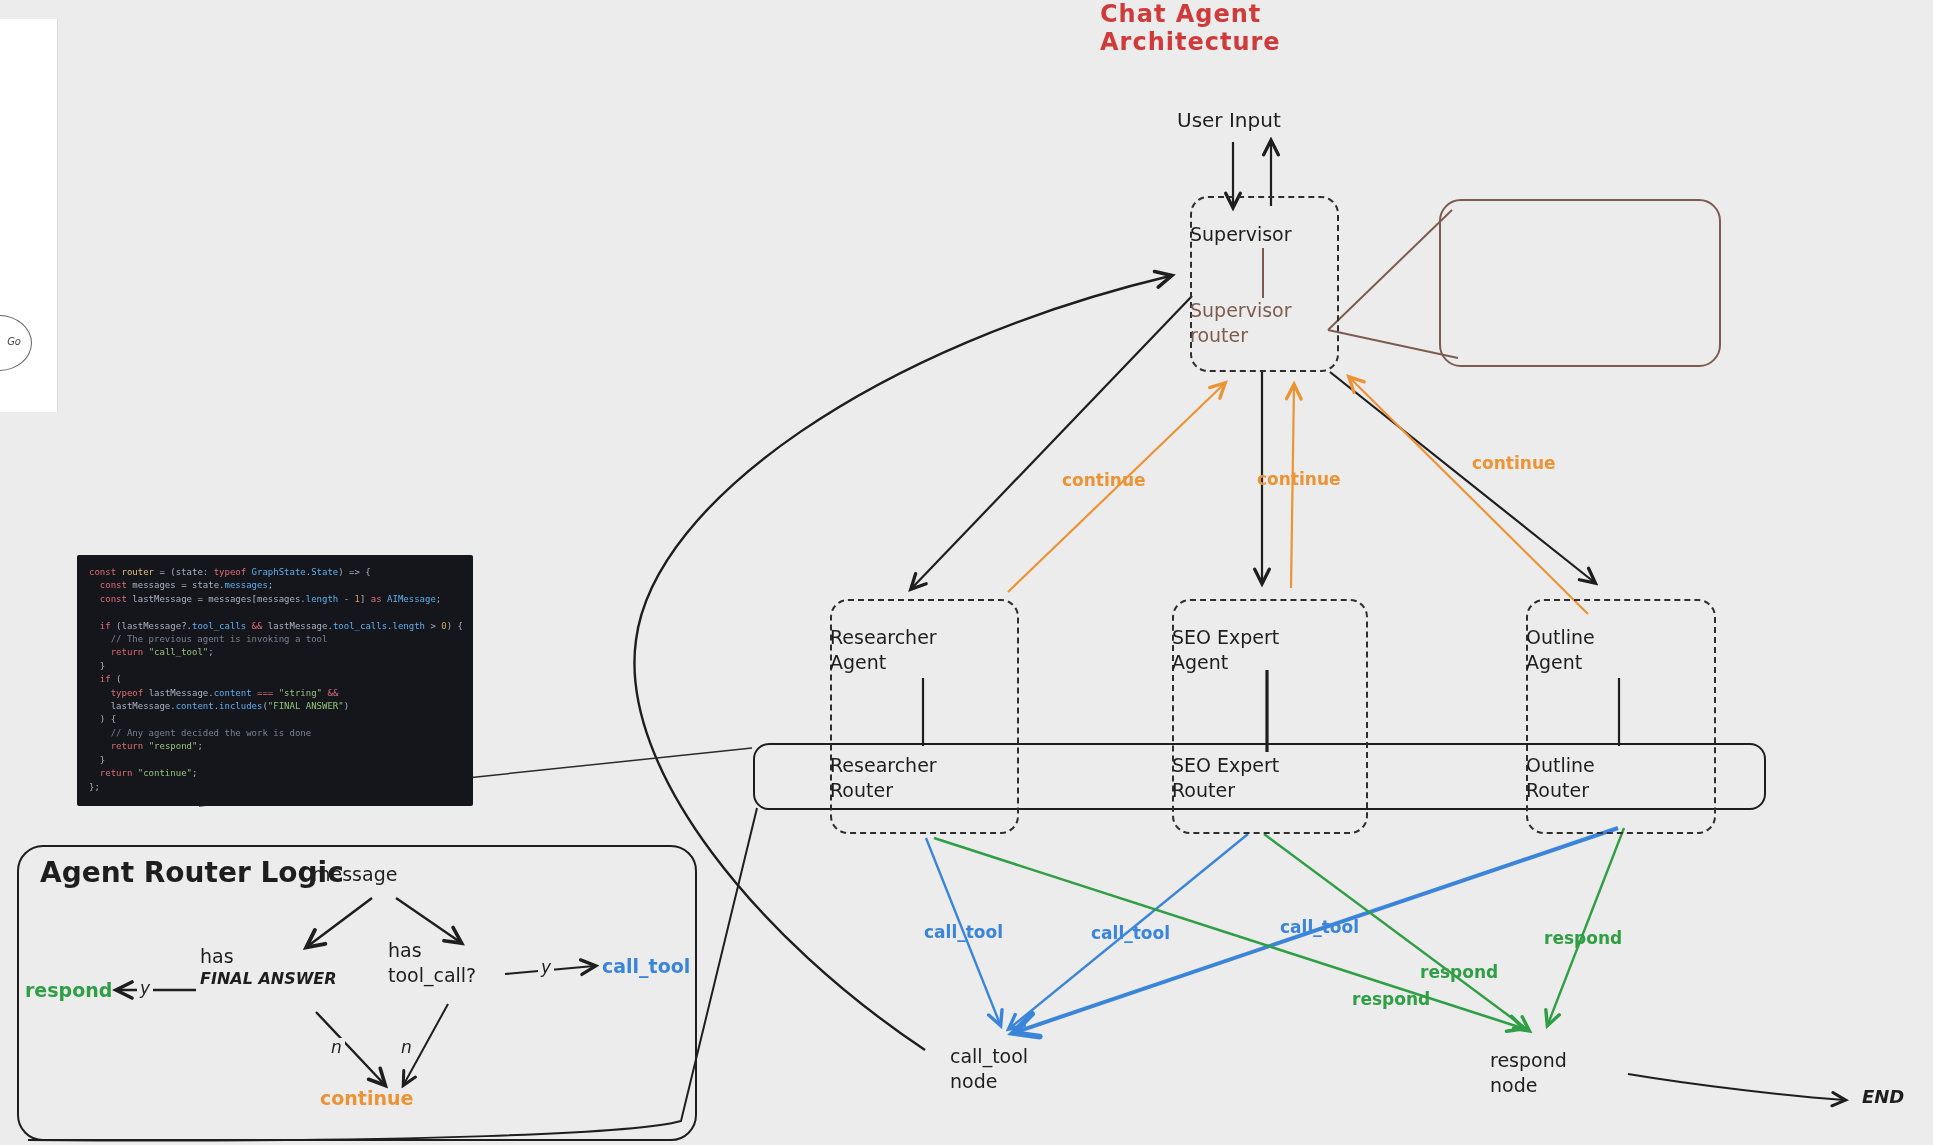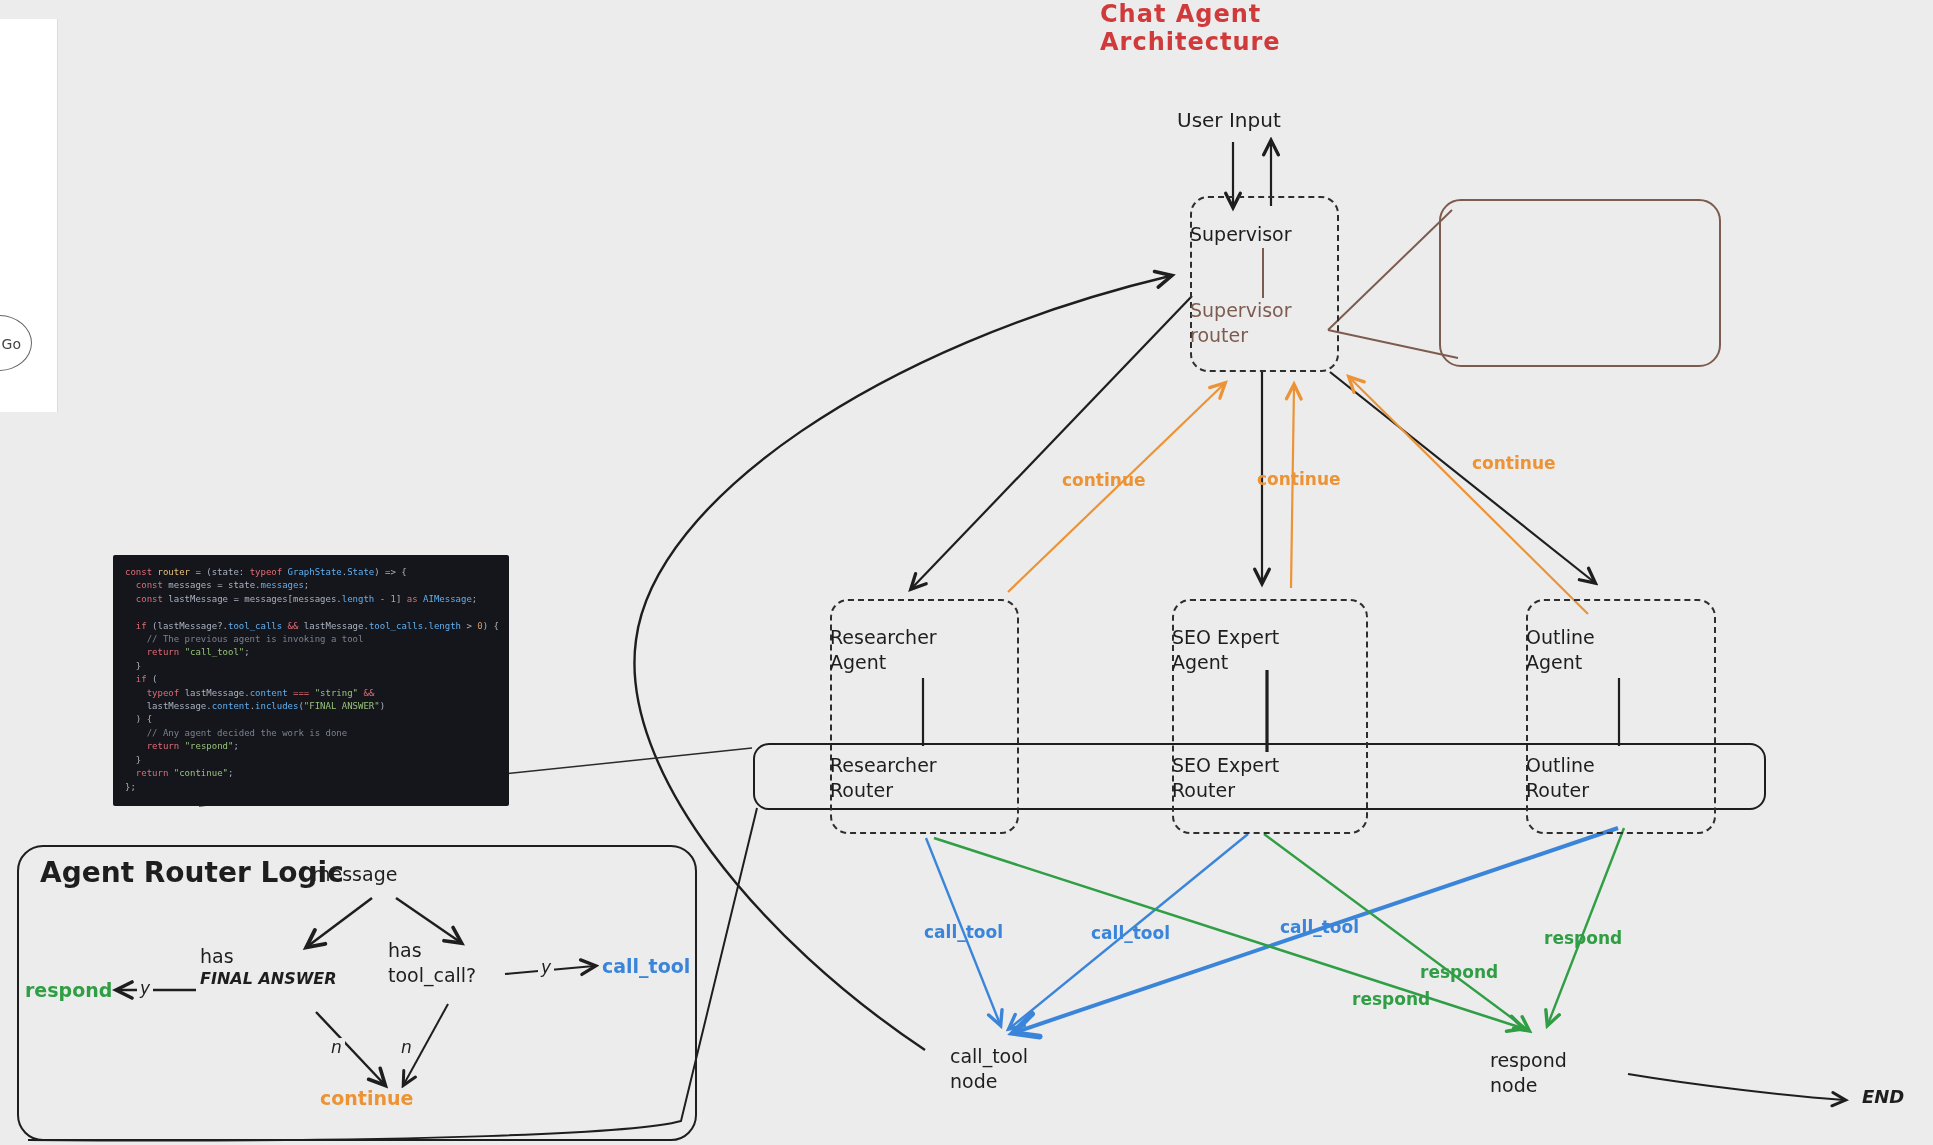--- a/index.html
+++ b/index.html
@@ -15,22 +15,22 @@
   .brown{color:#7d5c50;}
   .edge-lbl{position:absolute;font-size:17px;font-weight:600;line-height:20px;}
   .lbl-orange{color:#ec9335;}
   .lbl-blue{color:#3a85d9;}
   .lbl-green{color:#2f9e44;}
   .yn{position:absolute;font-size:17px;font-style:italic;background:#ececec;padding:0 3px;line-height:18px;}
   .white-panel{position:absolute;left:0;top:19px;width:57px;height:393px;background:#ffffff;
                border-right:1px solid #dcdcdc;}
   .frame-ellipse{position:absolute;left:-34px;top:296px;width:64px;height:54px;
                  border:1.6px solid #666;border-radius:50%;background:#fff;}
-  .frame-ellipse span{position:absolute;right:10px;top:20px;font-size:14px;color:#444;}
-  .code-box{position:absolute;left:113px;top:555px;width:396px;height:251px;background:#14161c;
+  .frame-ellipse span{position:absolute;right:10px;top:20px;font-size:10px;font-style:italic;color:#444;}
+  .code-box{position:absolute;left:77px;top:555px;width:396px;height:251px;background:#14161c;
             border-radius:2px;box-sizing:border-box;padding:11px 12px;
             font-family:"DejaVu Sans Mono",monospace;font-size:9px;line-height:13.4px;white-space:pre;}
   .tk-def{color:#aab2bf}.tk-kw{color:#e06c75}.tk-prop{color:#61afef}.tk-type{color:#61afef}
   .tk-str{color:#98c379}.tk-com{color:#7a818e}.tk-num{color:#d19a66}.tk-fn{color:#e5c07b}
   .arl-box{position:absolute;left:17px;top:845px;width:676px;height:292px;
            border:2.4px solid #1e1e1e;border-radius:26px;}
   .italic-caps{font-style:italic;font-weight:700;font-size:16px;}
   svg.edges{position:absolute;left:0;top:0;width:1933px;height:1145px;}
 </style>
 </head>

